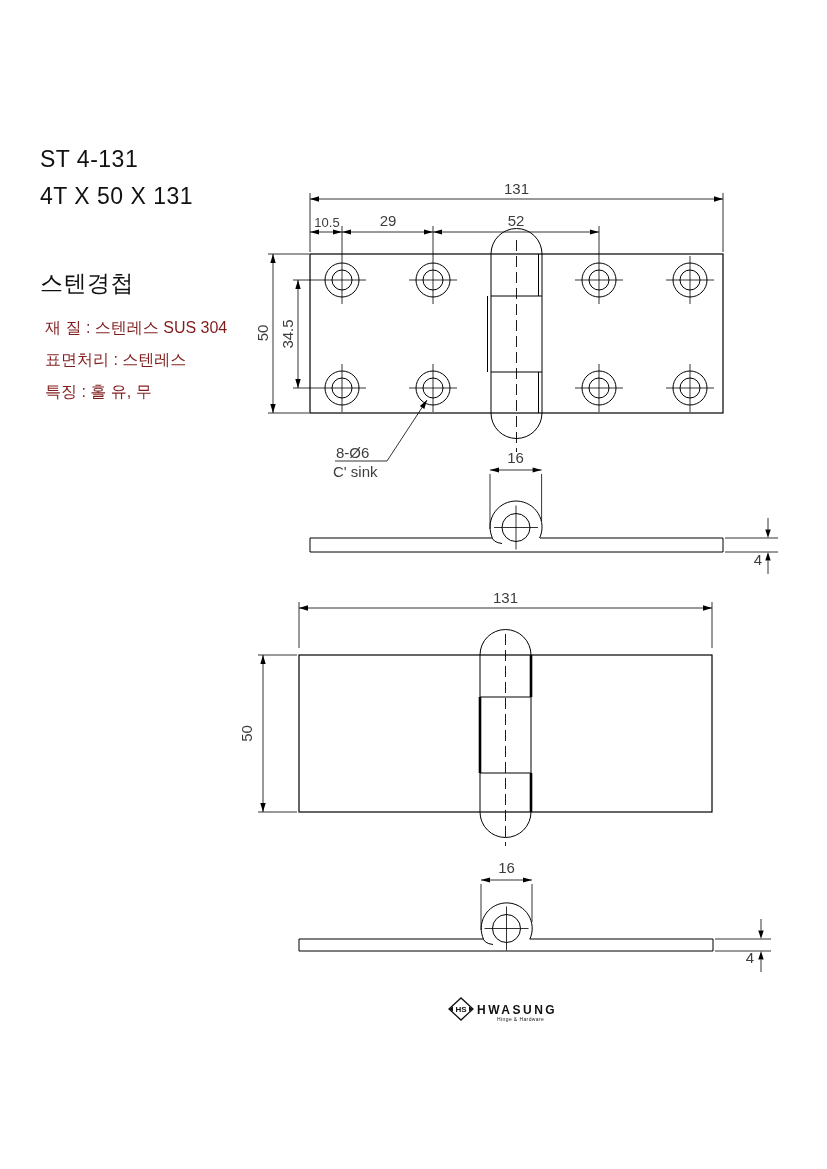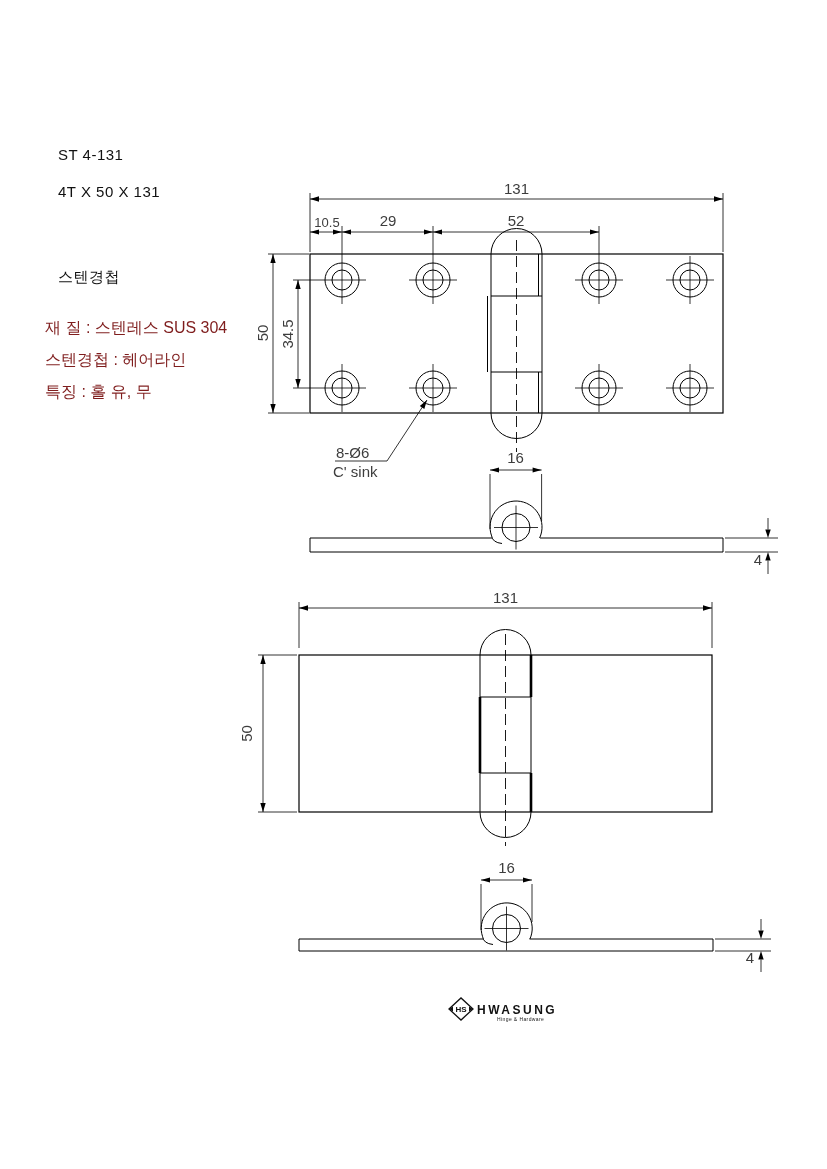--- a/index.html
+++ b/index.html
@@ -1,18 +1,18 @@
 <!DOCTYPE html>
 <html><head>
 <meta charset="utf-8">
 <style>
   html,body{margin:0;padding:0;background:#fff;}
   .page{position:relative;width:827px;height:1169px;background:#ffffff;overflow:hidden;
         font-family:"Liberation Sans",sans-serif;}
-  .hdr{position:absolute;left:58px;color:#111;font-size:15px;letter-spacing:0.5px;white-space:pre;}
+  .hdr{position:absolute;left:40px;color:#111;font-size:23px;letter-spacing:0.5px;white-space:pre;}
   .spec{position:absolute;left:45px;color:#7f1d1d;font-size:16px;white-space:pre;}
   svg{position:absolute;left:0;top:0;}
   .ln{stroke:#000;stroke-width:1;fill:none;}
   .ln2{stroke:#000;stroke-width:1.2;fill:none;}
   .thick{stroke:#000;stroke-width:2.6;fill:none;}
   .thin{stroke:#000;stroke-width:0.8;fill:none;}
   .dash{stroke:#000;stroke-width:0.9;fill:none;stroke-dasharray:11 5;}
   .arr{fill:#000;stroke:none;}
   .dim{fill:#3d3d3d;font-family:"Liberation Sans",sans-serif;font-size:15px;}
   .dim-sm{fill:#3d3d3d;font-family:"Liberation Sans",sans-serif;font-size:13px;}
@@ -24,21 +24,21 @@
 </head>
 <body>
 
 <div class="page">
 
   <div class="hdr" style="top:146px;">ST 4-131</div>
   <div class="hdr" style="top:183px;text-align:right;">4T X 50 X 131</div>
   <div class="hdr" style="top:228px;margin-top:40px;">스텐경첩</div>
 
   <div class="spec" style="top:318px;">재 질 : 스텐레스 SUS 304</div>
-  <div class="spec" style="top:350px;">스텐경첩 : 헤어라인</div>
+  <div class="spec" style="top:350px;">표면처리 : 스텐레스</div>
   <div class="spec" style="top:382px;">특징 : 홀 유, 무</div>
 
   <svg width="827" height="1169" viewBox="0 0 827 1169">
     <defs>
       <g id="hole">
         <circle cx="0" cy="0" r="17" class="ln"></circle>
         <circle cx="0" cy="0" r="10" class="ln"></circle>
         <line x1="-24" y1="0" x2="24" y2="0" class="thin"></line>
         <line x1="0" y1="-24" x2="0" y2="24" class="thin"></line>
       </g>

